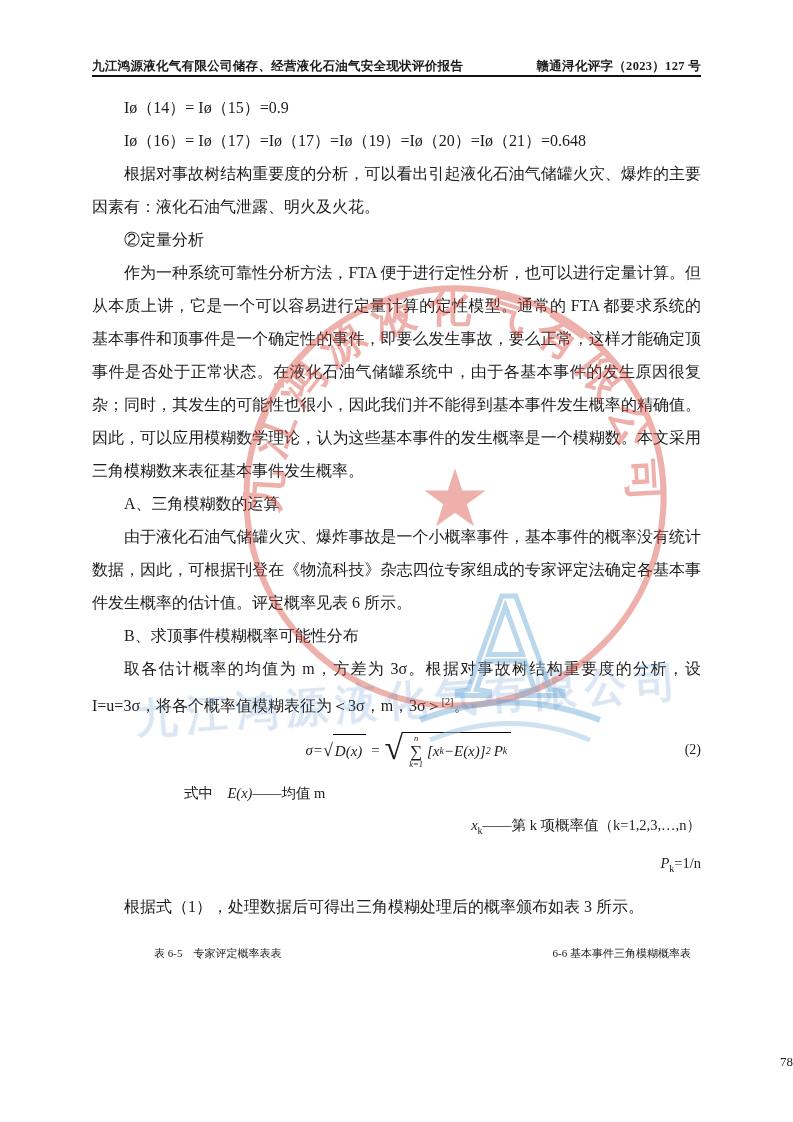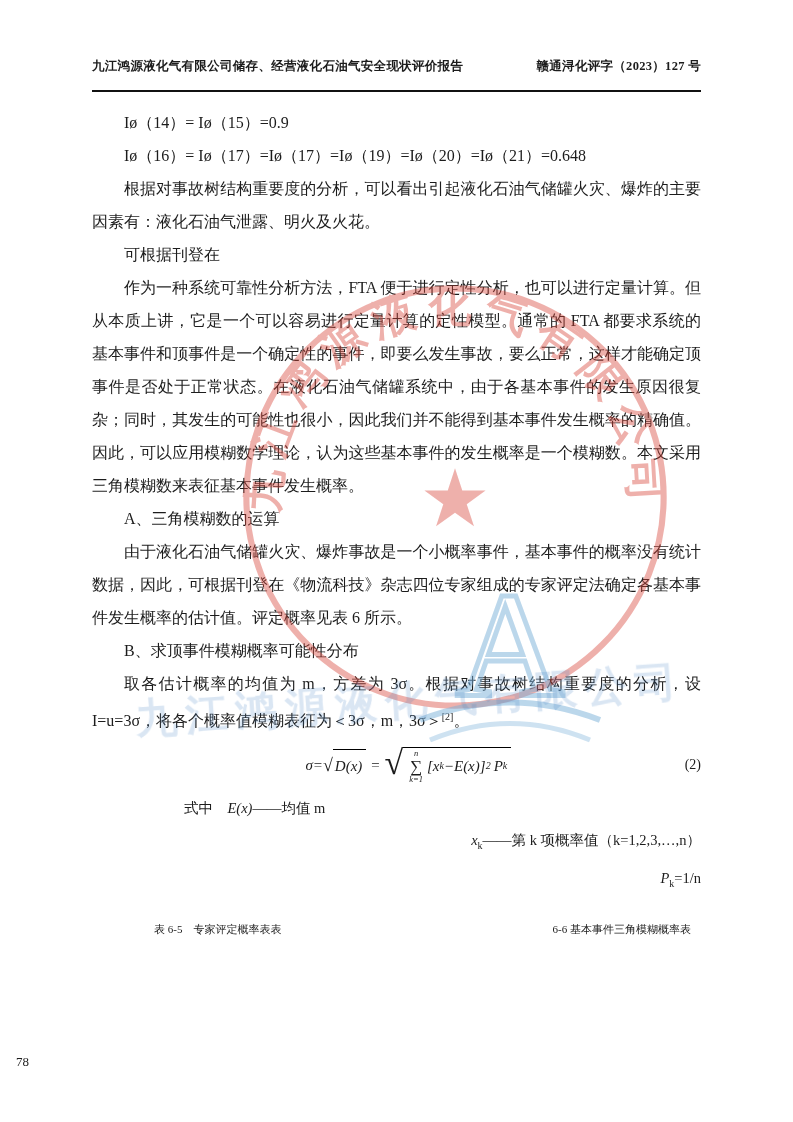--- a/index.html
+++ b/index.html
@@ -11,21 +11,21 @@
     overflow:hidden;
     font-family:"Liberation Serif","DejaVu Serif",serif;
     color:#1c1c1c;
     box-sizing:border-box;
     padding:58px 92px 0 92px;
   }
   
   .hdr{
     display:flex;justify-content:space-between;align-items:flex-end;
     font-size:12.5px;font-weight:bold;letter-spacing:.3px;
-    padding-bottom:15px;border-bottom:2px solid #111;
+    padding-bottom:0;border-bottom:2px solid #111;
   }
   
   .bd{margin-top:14px;font-size:16px;line-height:33px;}
   .bd p{margin:0;text-align:justify;}
   .ind{text-indent:2em;}
   sup,sub{font-size:10px;}
   
   .formula-block{margin:10px 0 6px 40px;font-size:15px;line-height:30px;}
   .formula-row{display:flex;align-items:center;margin:6px 0 10px 0;}
   .feq{margin:0 auto;font-style:italic;white-space:nowrap;display:inline-flex;align-items:center;}
@@ -39,21 +39,21 @@
   .sum{display:inline-flex;flex-direction:column;align-items:center;line-height:1;margin:0 4px;font-style:normal;}
   .sum-top,.sum-bot{font-size:8.5px;font-style:italic;}
   .sum-sym{font-size:17px;}
   .legend{margin-left:52px;font-size:14.5px;}
   .legend .row{margin:2px 0;}
   .legend .row.indent2{margin-left:32px;text-align:right;}
   .legend i{font-style:italic;}
   
   .cap-row{display:flex;justify-content:space-between;font-size:11px;margin-top:14px;padding:0 10px 0 62px;}
   
-  .pageno{position:absolute;left:16px;right:0;bottom:52px;text-align:left;font-size:13px;}
+  .pageno{position:absolute;left:16px;right:0;bottom:52px;text-align:right;font-size:13px;}
   
   .wm{position:absolute;pointer-events:none;}
   .stamp{left:230px;top:272px;width:450px;height:450px;opacity:.42;}
   .blue-logo{left:400px;top:555px;width:220px;height:210px;opacity:.5;}
   .blue-text{
     left:135px;top:672px;width:560px;
     font-size:42px;font-weight:bold;letter-spacing:8px;
     color:rgba(70,130,195,.20);
     transform:rotate(-4deg);
     filter:blur(.6px);
@@ -67,21 +67,21 @@
 
   <div class="hdr">
     <span>九江鸿源液化气有限公司储存、经营液化石油气安全现状评价报告</span>
     <span>赣通浔化评字（2023）127 号</span>
   </div>
 
   <div class="bd">
     <p class="ind">Iø（14）= Iø（15）=0.9</p>
     <p class="ind">Iø（16）= Iø（17）=Iø（17）=Iø（19）=Iø（20）=Iø（21）=0.648</p>
     <p class="ind">根据对事故树结构重要度的分析，可以看出引起液化石油气储罐火灾、爆炸的主要因素有：液化石油气泄露、明火及火花。</p>
-    <p class="ind">可根据刊登在</p>
+    <p class="ind">②定量分析</p>
     <p class="ind">作为一种系统可靠性分析方法，FTA 便于进行定性分析，也可以进行定量计算。但从本质上讲，它是一个可以容易进行定量计算的定性模型。通常的 FTA 都要求系统的基本事件和顶事件是一个确定性的事件，即要么发生事故，要么正常，这样才能确定顶事件是否处于正常状态。在液化石油气储罐系统中，由于各基本事件的发生原因很复杂；同时，其发生的可能性也很小，因此我们并不能得到基本事件发生概率的精确值。因此，可以应用模糊数学理论，认为这些基本事件的发生概率是一个模糊数。本文采用三角模糊数来表征基本事件发生概率。</p>
     <p class="ind">A、三角模糊数的运算</p>
     <p class="ind">由于液化石油气储罐火灾、爆炸事故是一个小概率事件，基本事件的概率没有统计数据，因此，可根据刊登在《物流科技》杂志四位专家组成的专家评定法确定各基本事件发生概率的估计值。评定概率见表 6 所示。</p>
     <p class="ind">B、求顶事件模糊概率可能性分布</p>
     <p class="ind"><span>取各估计概率的均值为 m，方差为 3σ。根据对事故树结构重要度的分析，设 I=u=3σ，将各个概率值模糊表征为＜3σ，m，3σ＞</span><sup>[2]</sup><span>。</span></p>
 
     <div class="formula-block">
       <div class="formula-row">
         <span class="feq">
           <span>σ=</span>
@@ -109,20 +109,21 @@
         </span>
         <span class="eq-no">(2)</span>
       </div>
       <div class="legend">
         <div class="row"><span>式中</span>　<i>E(x)</i><span>——均值 m</span></div>
         <div class="row indent2"><i>x</i><sub>k</sub><span>——第 k 项概率值（k=1,2,3,…,n）</span></div>
         <div class="row indent2"><i>P</i><sub>k</sub><span>=1/n</span></div>
       </div>
     </div>
 
+    <p class="ind">根据式（1），处理数据后可得出三角模糊处理后的概率颁布如表 3 所示。</p>
 
     <div class="cap-row">
       <span>表 6-5　专家评定概率表表</span>
       <span>6-6 基本事件三角模糊概率表</span>
     </div>
   </div>
 
   <svg class="wm stamp" viewBox="0 0 440 440">
     <circle cx="220" cy="220" r="204" fill="none" stroke="#d9453a" stroke-width="6"></circle>
     <defs>

